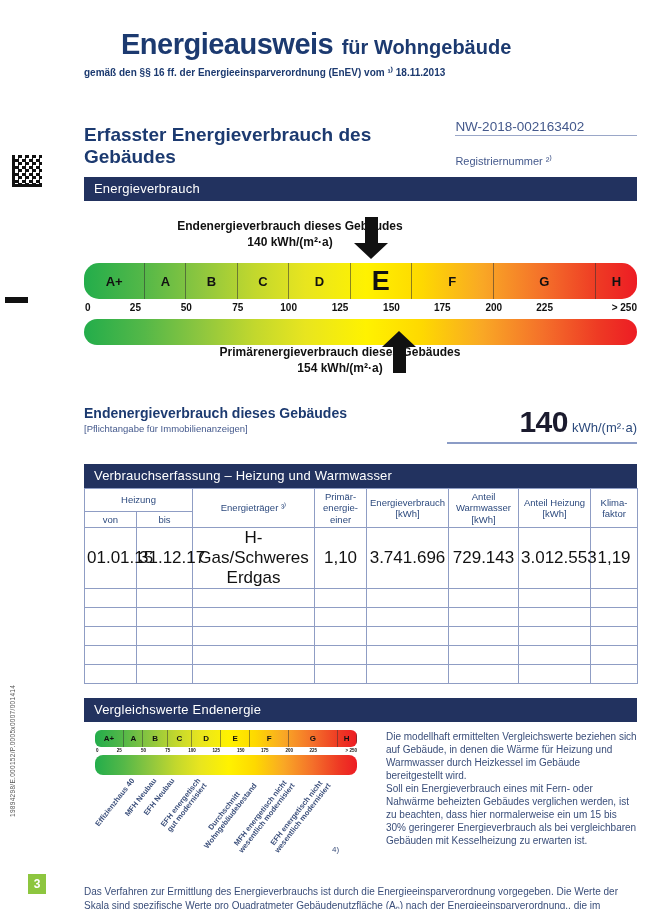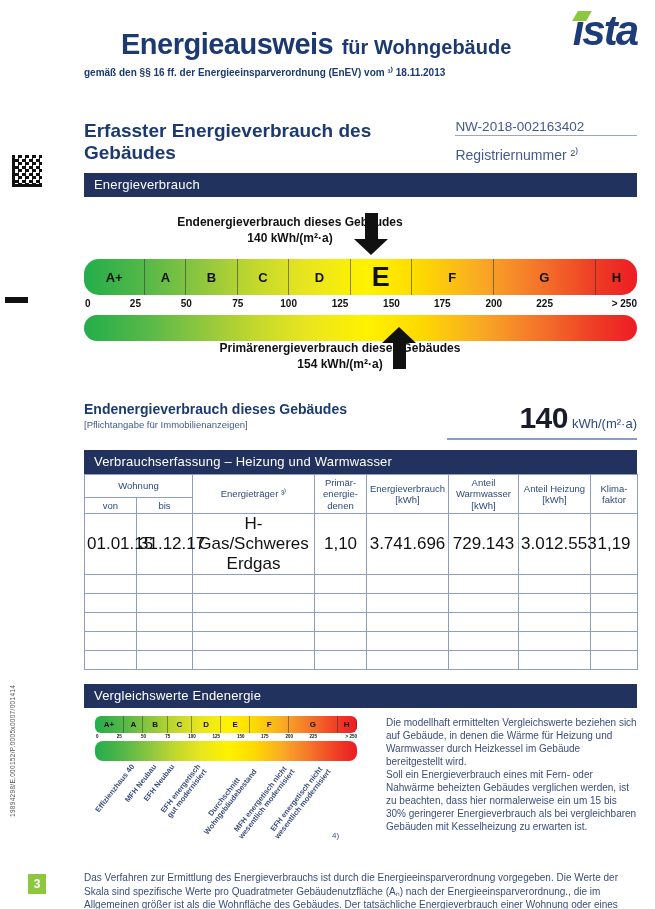--- a/index.html
+++ b/index.html
@@ -30,21 +30,21 @@
     font-style:italic; color:#1d3c78; letter-spacing:-2px; line-height:1; }
   .logo-slash { position:absolute; left:2px; top:4px; width:14px; height:10px;
     background:#8dc63f; transform:skewX(-30deg); }
   .logo-i { position:relative; }
 
   
   .sect-head { display:flex; justify-content:space-between; align-items:flex-end; margin-top:40px; }
   .sect-title { font-size:19px; font-weight:bold; color:#1c3a70; }
   .reg { width:188px; }
   .reg-num { font-size:13.5px; color:#44598c; border-bottom:1.5px solid #9aa7c8; padding-bottom:1px; }
-  .reg-lbl { font-size:14px; color:#44598c; margin-top:9px; }
+  .reg-lbl { font-size:11px; color:#44598c; margin-top:17px; }
 
   
   .bar { background:#22325f; color:#fff; font-size:13px; padding:4px 10px 5px 10px; letter-spacing:0.2px; }
   .bar-energie { margin-top:9px; }
 
   
   .scale-area { position:relative; height:192px; }
   .end-lbl { position:absolute; left:46px; top:18px; width:320px; text-align:center;
     font-size:12px; font-weight:bold; color:#111; line-height:1.3; }
   .arrow-down { position:absolute; left:51.9%; top:16px; transform:translateX(-50%);
@@ -80,21 +80,21 @@
 
   
   .endrow { display:flex; justify-content:space-between; margin-top:12px; }
   .endrow-l .h { font-size:14px; font-weight:bold; color:#1c3a70; }
   .endrow-l .s { font-size:9.5px; color:#44598c; margin-top:2px; }
   .endrow-r { width:190px; text-align:right; border-bottom:2px solid #8b9cc6; padding-bottom:3px; }
   .big-val { font-size:30px; font-weight:bold; color:#1b1b2e; letter-spacing:-0.5px; }
   .big-unit { font-size:13px; color:#2c4a7c; margin-left:4px; }
 
   
-  .bar-table { margin-top:10px; }
+  .bar-table { margin-top:20px; }
   table.consum { width:100%; border-collapse:collapse; table-layout:fixed;
     border:1.5px solid #44598c; }
   table.consum th, table.consum td { border:1px solid #8f9dc4; }
   table.consum th { font-size:9.5px; font-weight:normal; color:#2d4a7e;
     text-align:center; vertical-align:middle; padding:2px 1px; white-space:pre-line; line-height:1.2; }
   table.consum td { height:19px; font-size:17px; text-align:center; color:#111; padding:0 2px; }
   th.sub { font-size:9.5px; height:14px; }
 
   
   .bar-comp { margin-top:14px; }
@@ -128,23 +128,20 @@
   <div class="page-num">3</div>
 
   <div class="content">
 
     <div class="hdr">
       <div class="hdr-title">
         <span class="big">Energieausweis</span>
         <span class="small">für Wohngebäude</span>
       </div>
       <div class="hdr-sub">gemäß den §§ 16 ff. der Energieeinsparverordnung (EnEV) vom ¹⁾ 18.11.2013</div>
-      <div class="logo">
-        <span class="logo-i"><span class="logo-slash"></span><span>ı</span></span><span>sta</span>
-      </div>
     </div>
 
     <div class="sect-head">
       <div class="sect-title">Erfasster Energieverbrauch des Gebäudes</div>
       <div class="reg">
         <div class="reg-num">NW-2018-002163402</div>
         <div class="reg-lbl">Registriernummer ²⁾</div>
       </div>
     </div>
 
@@ -210,25 +207,25 @@
           <col style="width:56px">
           <col style="width:122px">
           <col style="width:52px">
         <col style="width:82px">
           <col style="width:70px">
           <col style="width:72px">
           <col style="width:47px">
       </colgroup>
       <thead>
         <tr>
-          <th colspan="2">Wohnung</th>
+          <th colspan="2">Heizung</th>
           <th rowspan="2">Energieträger ³⁾</th>
           <th rowspan="2">Primär-
 energie-
-denen</th>
+einer</th>
           <th rowspan="2">Energieverbrauch
 [kWh]</th>
           <th rowspan="2">Anteil
 Warmwasser
 [kWh]</th>
           <th rowspan="2">Anteil Heizung
 [kWh]</th>
           <th rowspan="2">Klima-
 faktor</th>
         </tr>

